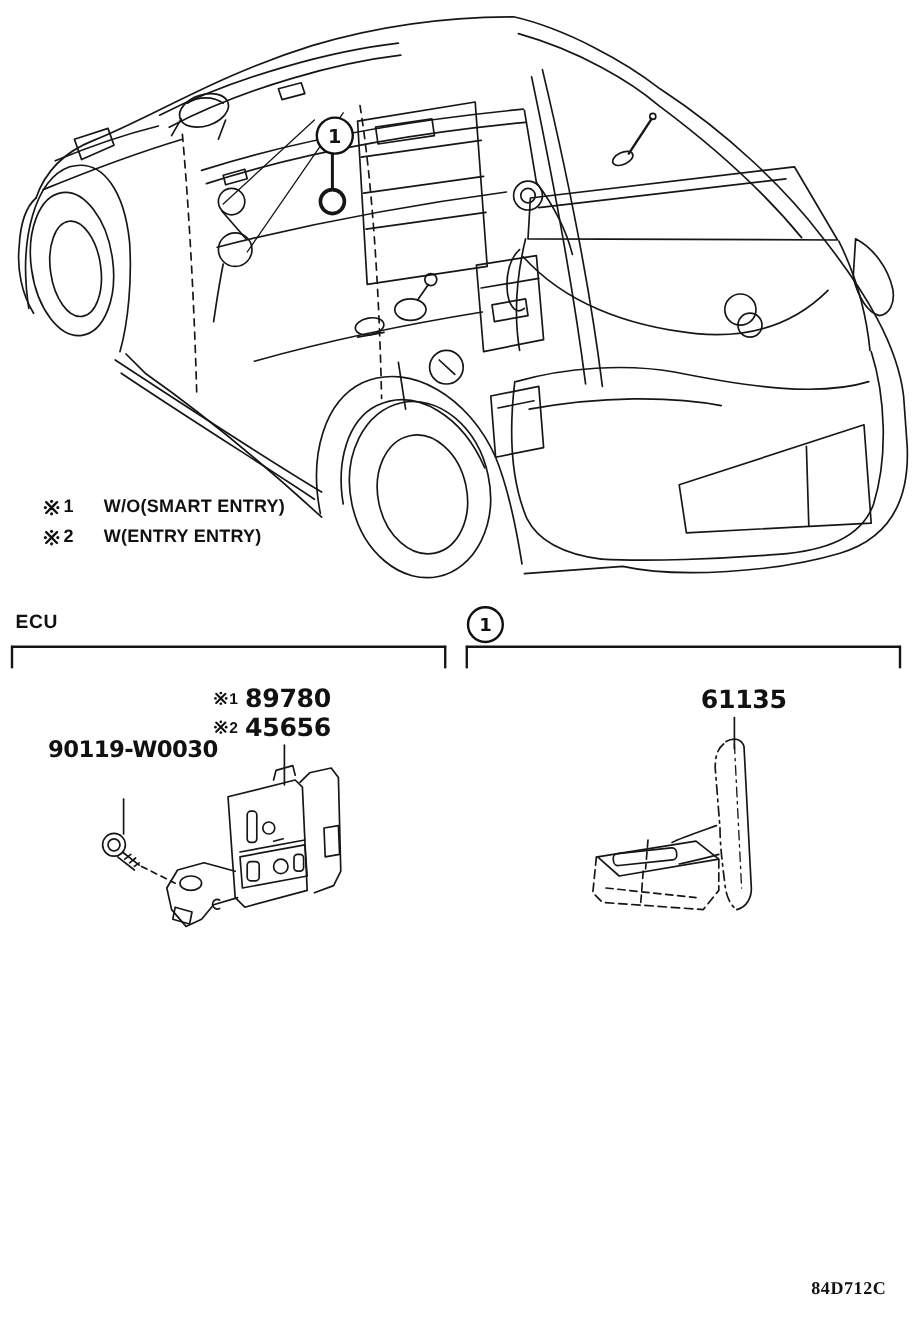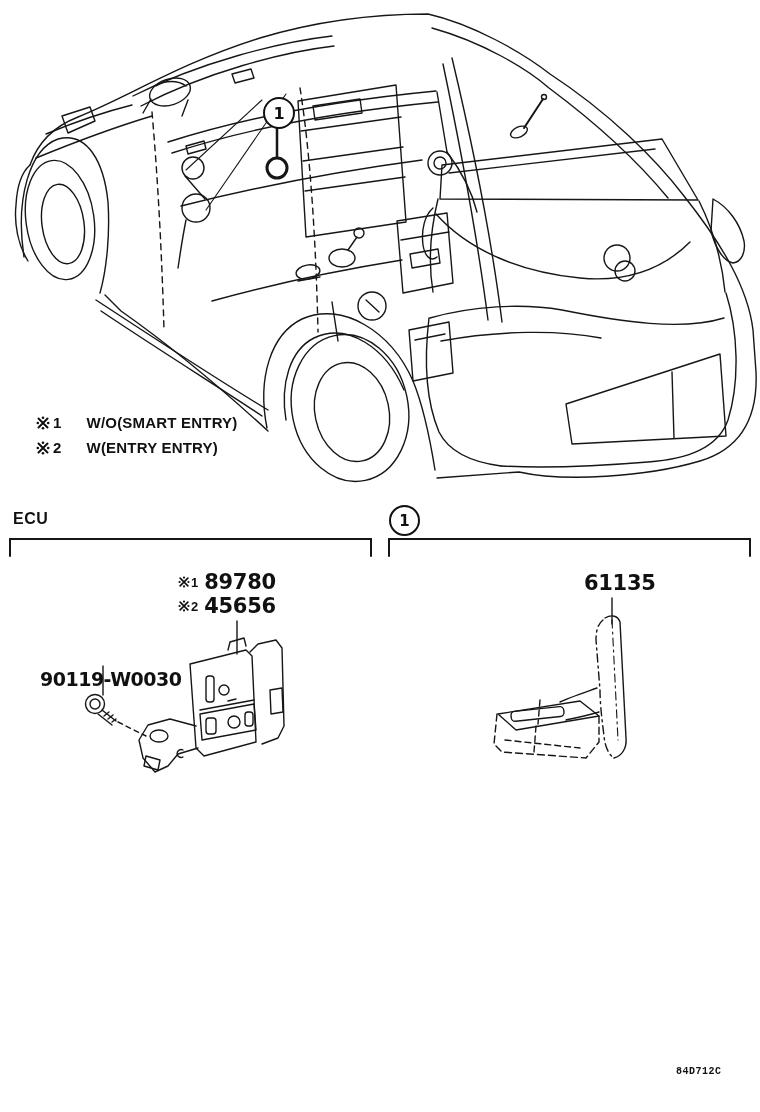--- a/index.html
+++ b/index.html
@@ -16,21 +16,21 @@
             font-weight:bold;font-size:15px;letter-spacing:.2px;white-space:nowrap;}
   .note-row .txt{margin-left:22px;}
   .refmark{display:inline-block;}
   .section-label{font-size:16px;font-weight:bold;letter-spacing:.5px;}
   .partnum{font-family:"DejaVu Sans", sans-serif;font-weight:bold;font-size:21px;
            letter-spacing:-0.3px;white-space:nowrap;}
   .part-label-row{display:flex;align-items:center;gap:6px;height:24px;}
   .part-label-row .ref{display:flex;align-items:center;gap:1px;font-size:13px;font-weight:bold;}
   .screw-label{font-family:"DejaVu Sans", sans-serif;font-weight:bold;font-size:19px;
                letter-spacing:-0.5px;white-space:nowrap;}
-  .diagram-code{font-family:Liberation Mono, monospace;font-weight:bold;font-size:10px;letter-spacing:.5px;}
+  .diagram-code{font-family:Liberation Serif, serif;font-weight:bold;font-size:15px;letter-spacing:.5px;}
 </style>
 </head>
 <body>
 
 <div id="page">
 
   <svg id="art" width="760" height="1112" viewBox="0 0 760 1112" fill="none" stroke="#161616" stroke-width="1.4" stroke-linecap="round" stroke-linejoin="round">
 
     <g>
 
@@ -280,19 +280,19 @@
               <circle cx="12.2" cy="7" r="1.3"></circle>
               <circle cx="7" cy="12.2" r="1.3"></circle>
             </g>
         </svg>
         <span>2</span>
       </span>
       <span class="partnum">45656</span>
     </div>
   </div>
 
-  <div class="abs screw-label" style="left:40px;top:668px;">90119-W0030</div>
+  <div class="abs screw-label" style="left:40px;top:614px;">90119-W0030</div>
 
   <div class="abs partnum" style="left:584px;top:571px;">61135</div>
 
   <div class="abs diagram-code" style="left:676px;top:1066px;">84D712C</div>
 
 </div>
 
 </body></html>

